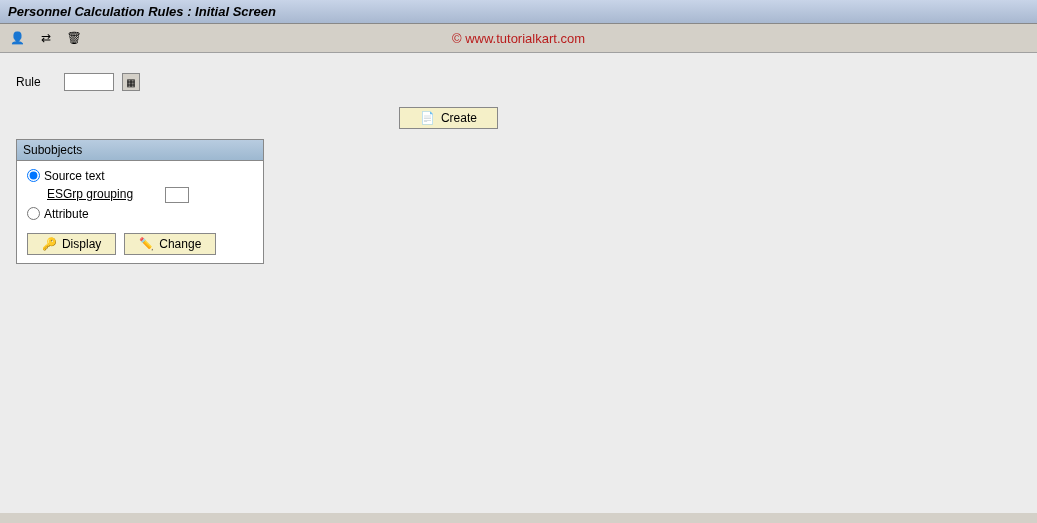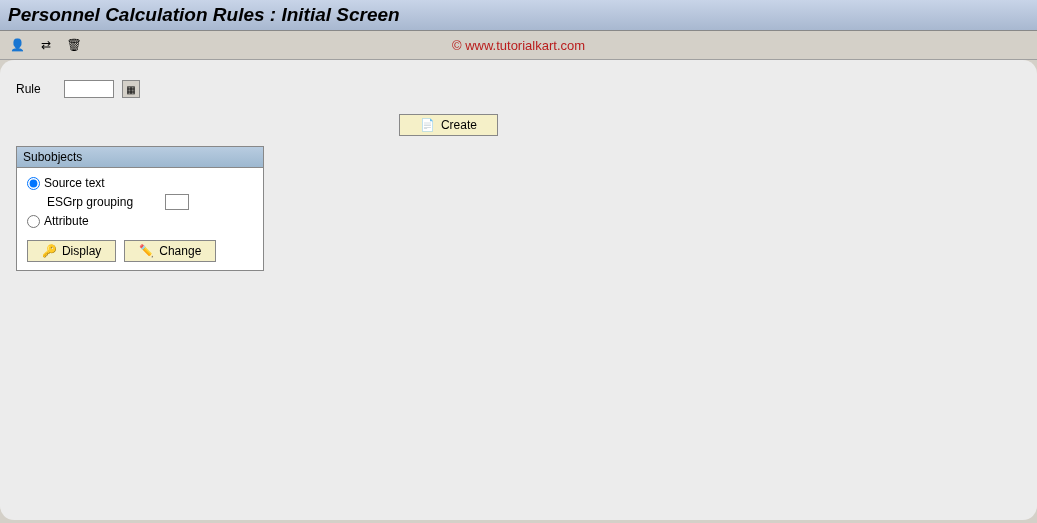--- a/index.html
+++ b/index.html
@@ -12,21 +12,21 @@
       overflow: hidden;
     }
 
     
     .title-bar {
       background: linear-gradient(to bottom, #c8d4e8 0%, #a8b8d0 100%);
       border-bottom: 1px solid #888;
       padding: 4px 8px;
       font-weight: bold;
       font-style: italic;
-      font-size: 19px;
+      font-size: 13px;
       color: #000;
     }
 
     
     .toolbar {
       background: #d4d0c8;
       border-bottom: 1px solid #a0a0a0;
       padding: 4px 8px;
       display: flex;
       align-items: center;
@@ -48,21 +48,20 @@
       color: #b91c1c;
       font-size: 13px;
       pointer-events: none;
     }
 
     
     .main-content {
       background: #ececec;
       padding: 20px 16px 16px 16px;
       height: calc(523px - 30px - 33px);
-      border-radius: 14px;
     }
 
     
     .rule-row {
       display: flex;
       align-items: center;
       gap: 8px;
       margin-bottom: 16px;
     }
     .rule-label {
@@ -119,43 +118,43 @@
       font-weight: normal;
       border-bottom: 1px solid #888;
     }
     .subobjects-body {
       padding: 8px 10px;
     }
 
     
     .radio-item {
       display: flex;
-      align-items: flex-end;
+      align-items: flex-start;
       gap: 4px;
       margin-bottom: 4px;
     }
     .radio-item input[type="radio"] {
       margin: 0;
       width: 13px;
       height: 13px;
     }
     .radio-label {
       font-size: 12px;
     }
 
     
     .sub-items {
       margin-left: 20px;
       margin-bottom: 4px;
     }
     .sub-item-row {
       display: flex;
-      align-items: center;
       gap: 8px;
       margin-bottom: 4px;
+      text-decoration: underline;
     }
     .sub-item-label {
       font-size: 12px;
       width: 110px;
     }
     .sub-item-input {
       width: 24px;
       height: 16px;
       border: 1px solid #888;
       background: #fff;

